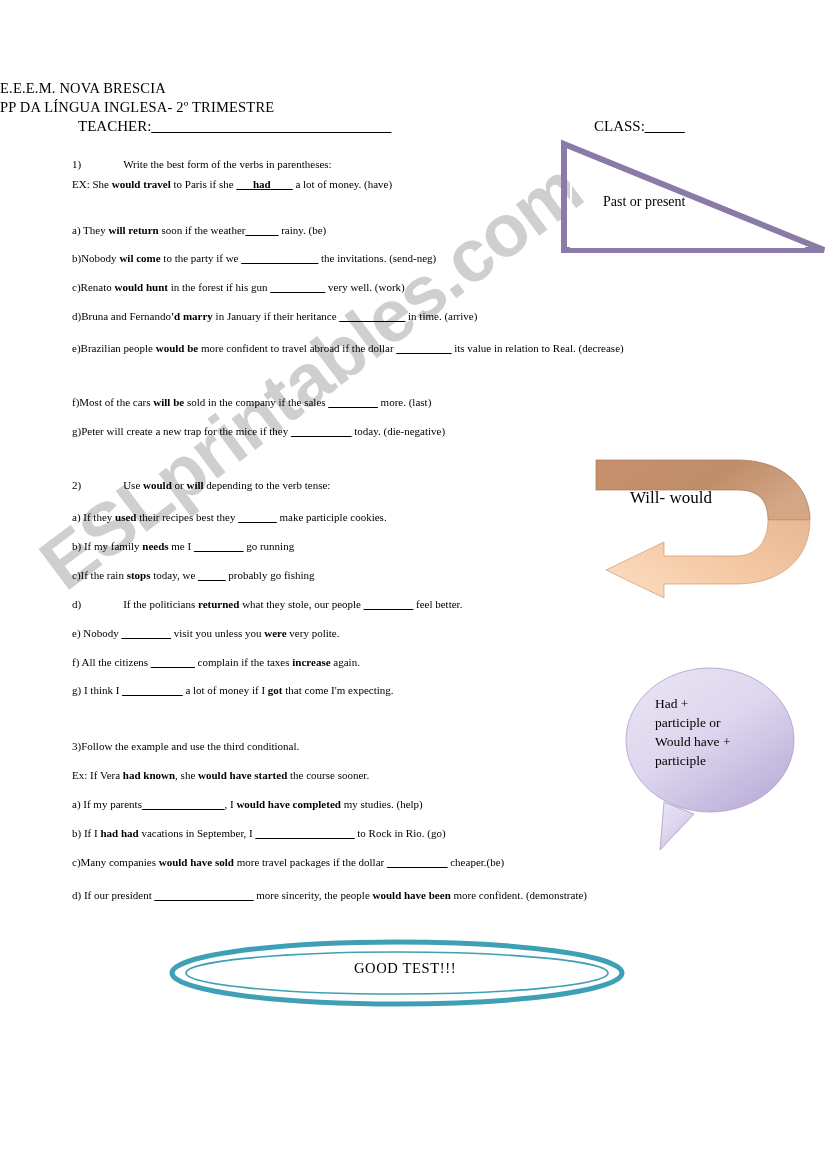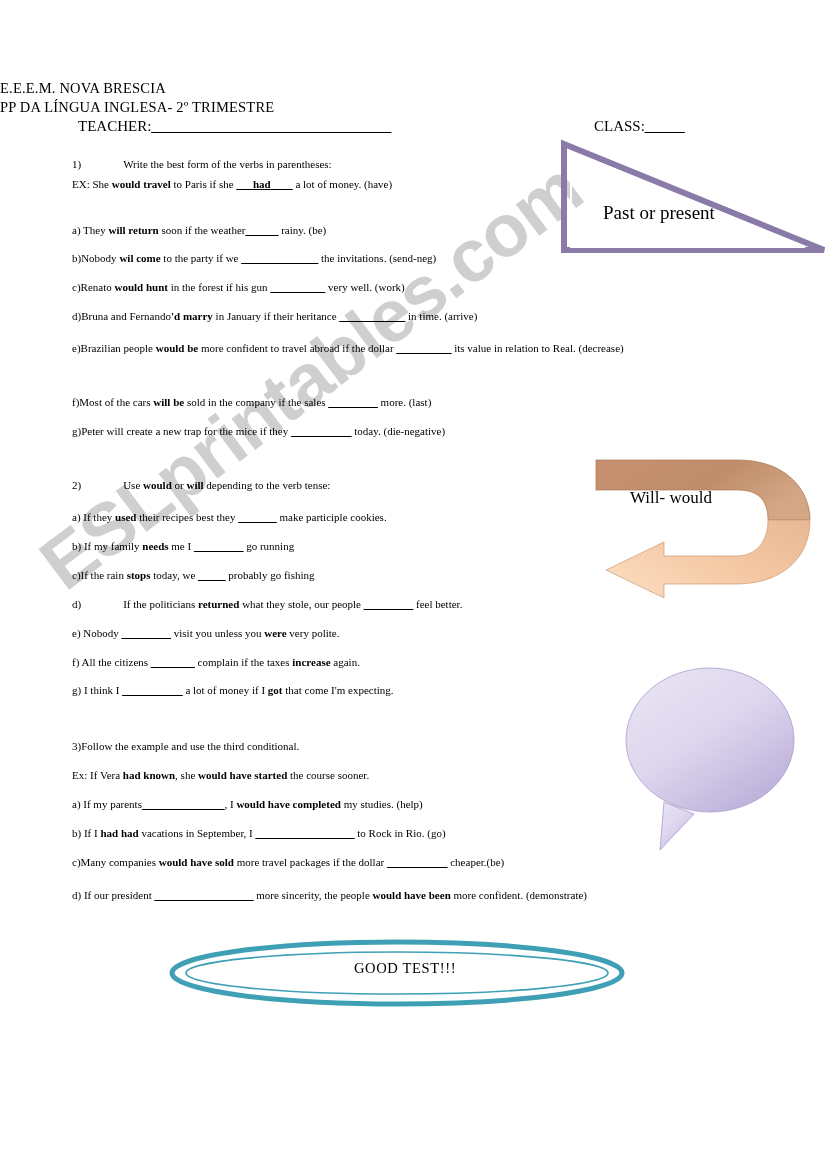--- a/index.html
+++ b/index.html
@@ -96,22 +96,22 @@
     position: absolute;
     left: 558px;
     top: 138px;
     width: 268px;
     height: 118px;
     z-index: 2;
   }
   .tri-label {
     position: absolute;
     left: 45px;
-    top: 64px;
-    font-size: 19px;
+    top: 56px;
+    font-size: 14px;
     white-space: nowrap;
     z-index: 4;
   }
 
   
   .arrow-wrap {
     position: absolute;
     left: 588px;
     top: 458px;
     width: 238px;
@@ -276,20 +276,26 @@
         <defs>
           <linearGradient id="gBubble" x1="0.15" y1="0" x2="0.9" y2="1">
             <stop offset="0%" stop-color="#e8e3f3"></stop>
             <stop offset="45%" stop-color="#ded6ee"></stop>
             <stop offset="100%" stop-color="#b6a9d6"></stop>
           </linearGradient>
         </defs>
         <path d="M 42,140 L 38,188 L 72,152 Z" fill="url(#gBubble)" stroke="#a99ccb" stroke-width="0.8"></path>
         <ellipse cx="88" cy="78" rx="84" ry="72" fill="url(#gBubble)" stroke="#a99ccb" stroke-width="0.8"></ellipse>
       </svg>
+      <div class="bubble-label">
+        <div>Had +</div>
+        <div>participle  or</div>
+        <div>Would have +</div>
+        <div>participle</div>
+      </div>
     </div>
 
     <div class="line" style="top:740px">
       <span>3)</span><span>Follow the example and use the third conditional.</span>
     </div>
     <div class="line" style="top:769px">
       <span>Ex: If Vera </span><b>had known</b><span>, she </span><b>would have started</b><span> the course sooner.</span>
     </div>
     <div class="line" style="top:798px">
       <span>a)</span><span> If my parents</span><span class="blank">_______________</span><span>, I </span><b>would have completed</b><span> my studies. (help)</span>

